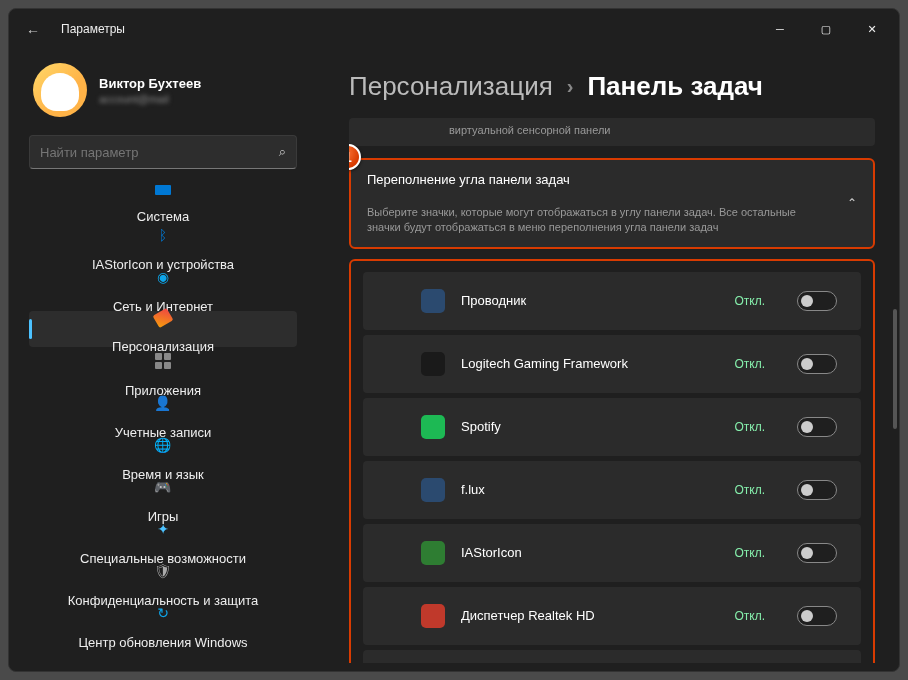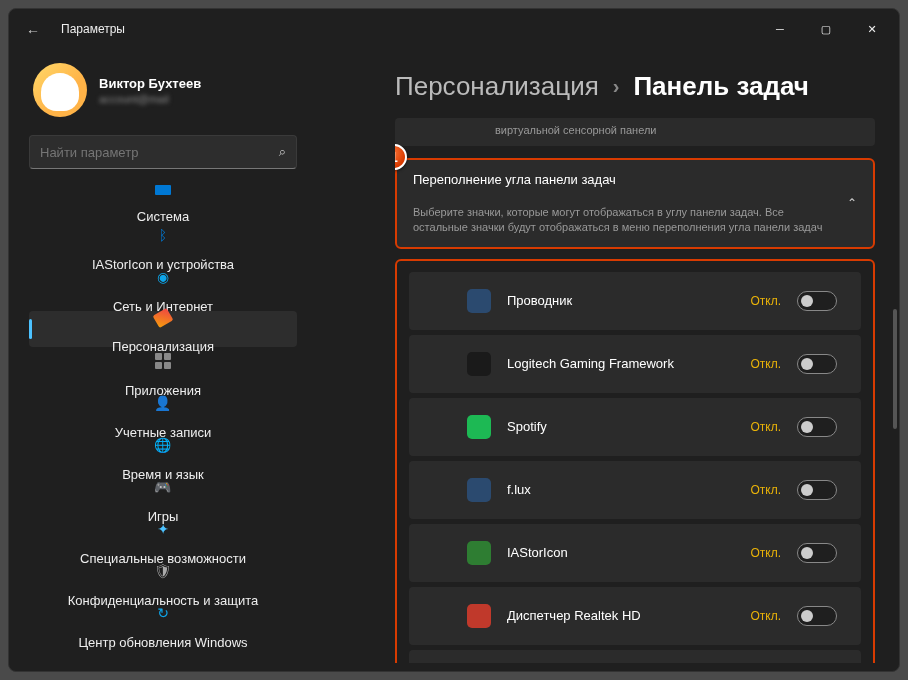--- a/index.html
+++ b/index.html
@@ -3,21 +3,21 @@
 <meta charset="utf-8">
 <style>
 * { margin:0; padding:0; box-sizing:border-box; font-family:'Segoe UI',Arial,sans-serif; }
 body { background:#4a4a4a; width:908px; height:680px; overflow:hidden; position:relative; }
 .window { position:absolute; top:8px; left:8px; right:8px; bottom:8px; background:#1f1f1f; border:1px solid #333; border-radius:8px; display:flex; flex-direction:column; color:#fff; overflow:hidden; }
 .titlebar { display:flex; align-items:center; height:40px; padding:0 4px; }
 .back-btn { width:40px; height:40px; display:flex; align-items:center; justify-content:center; cursor:pointer; font-size:14px; color:#ccc; }
 .title { font-size:12px; color:#eee; margin-left:8px; }
 .win-controls { margin-left:auto; display:flex; }
 .win-btn { width:46px; height:40px; display:flex; align-items:center; justify-content:center; cursor:pointer; font-size:11px; color:#eee; }
-.body { flex:1; display:flex; overflow:hidden;gap:46px; }
+.body { flex:1; display:flex; overflow:hidden; }
 .sidebar { width:300px; padding:8px 12px 12px 20px; display:flex; flex-direction:column; gap:6px; overflow-y:auto; }
 .user-row { display:flex; align-items:center; gap:12px; padding:6px 4px 10px; }
 .avatar { width:54px; height:54px; border-radius:50%; background:linear-gradient(135deg,#ffd96a 0%,#ffb347 60%); position:relative; overflow:hidden; }
 .avatar::after{content:"";position:absolute;inset:10px 8px 6px 8px;background:#fff;border-radius:50% 50% 40% 40%; }
 .user-name { font-size:13px; font-weight:600; }
 .user-sub { font-size:11px; color:#888; margin-top:2px; filter:blur(2px);}
 .search { display:flex; align-items:center; background:#2d2d2d; border:1px solid #3a3a3a; border-bottom:1px solid #777; border-radius:4px; height:34px; padding:0 10px; margin:2px 0 10px; }
 .search input { flex:1; background:none; border:none; outline:none; color:#eab308; font-size:13px; }
 .search-icon { color:#ccc; font-size:13px; }
 .nav-item { display:flex; align-items:center; gap:14px; height:36px; padding:0 12px; border-radius:4px; font-size:13px; cursor:pointer; color:#eee;flex-direction:column; }
@@ -31,21 +31,21 @@
 .content { flex:1; overflow-y:auto; padding-right:6px; position:relative; }
 .row-header-partial { background:#2b2b2b; border-radius:4px; padding:6px 16px 10px 100px; font-size:11px; color:#999; margin-bottom:12px; }
 .section-card { background:#2b2b2b; border:2px solid #d83b01; border-radius:6px; padding:12px 16px; display:flex; align-items:center; gap:14px; margin-bottom:10px; position:relative;justify-content:flex-end; }
 .section-title { font-size:13px; color:#fff; }
 .section-desc { font-size:11px; color:#999; margin-top:18px; line-height:1.35; max-width:430px; }
 .chevron-up { margin-left:auto; color:#ccc; font-size:12px; }
 .list-card { border:2px solid #d83b01; border-radius:6px; padding:6px 4px 6px; position:relative; }
 .app-row { display:flex; align-items:center; height:58px; padding:0 24px 0 58px; background:#2b2b2b; margin:5px 8px; border-radius:4px; gap:16px; }
 .app-ico { width:24px; height:24px; border-radius:5px; display:flex; align-items:center; justify-content:center; font-size:12px; color:#fff; }
 .app-name { font-size:13px; flex:1; }
-.app-state { font-size:12px; color:#eab308; margin-right:0; }
+.app-state { font-size:12px; color:#86efac; margin-right:16px; }
 .toggle { width:40px; height:20px; border-radius:10px; border:1px solid #888; background:#1f1f1f; position:relative; cursor:pointer; }
 .toggle::after { content:""; position:absolute; left:3px; top:3px; width:12px; height:12px; border-radius:50%; background:#ccc; }
 .badge { position:absolute; width:26px; height:26px; border-radius:50%; background:radial-gradient(circle at 35% 30%,#ff7a3c,#d83b01 70%); border:2px solid #fff; color:#fff; font-weight:700; font-size:14px; display:flex; align-items:center; justify-content:center; z-index:5; box-shadow:0 1px 3px rgba(0,0,0,.6);}
 .badge-1 { top:-16px; left:-16px; }
 .scrollbar { position:absolute; right:2px; top:260px; width:4px; height:120px; background:#555; border-radius:2px; }
 .ico-sys{background:#0078d4;width:16px;height:10px;border-radius:1px;}
 .ico-bt{color:#0078d4;}
 .ico-net{color:#0ea5e9;}
 .ico-pers{background:linear-gradient(45deg,#f59e0b,#ef4444);width:16px;height:14px;border-radius:2px;transform:rotate(-30deg);}
 .ico-apps{display:grid;grid-template-columns:7px 7px;grid-template-rows:7px 7px;gap:2px;}

